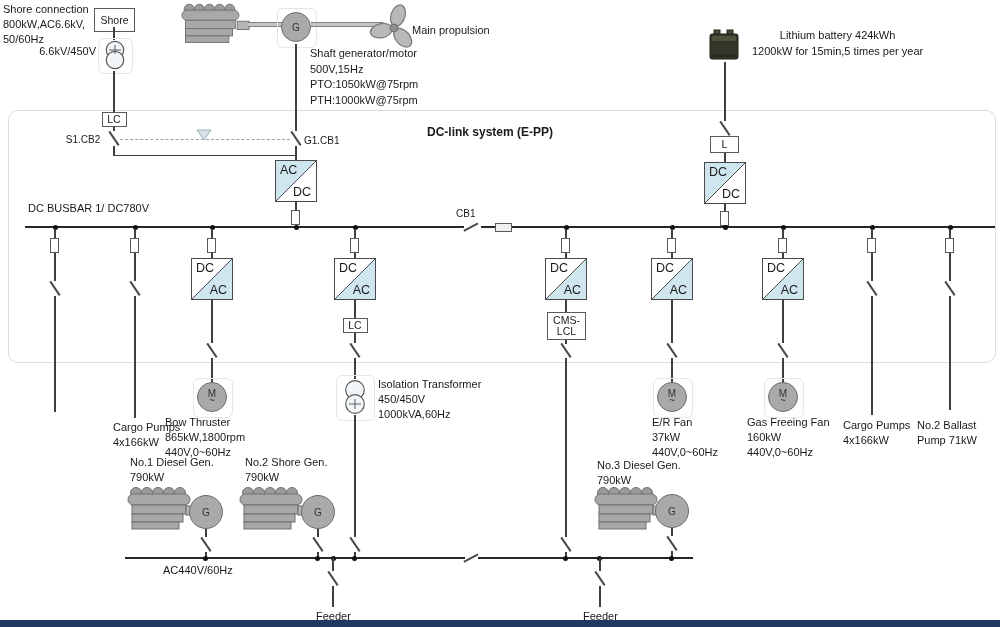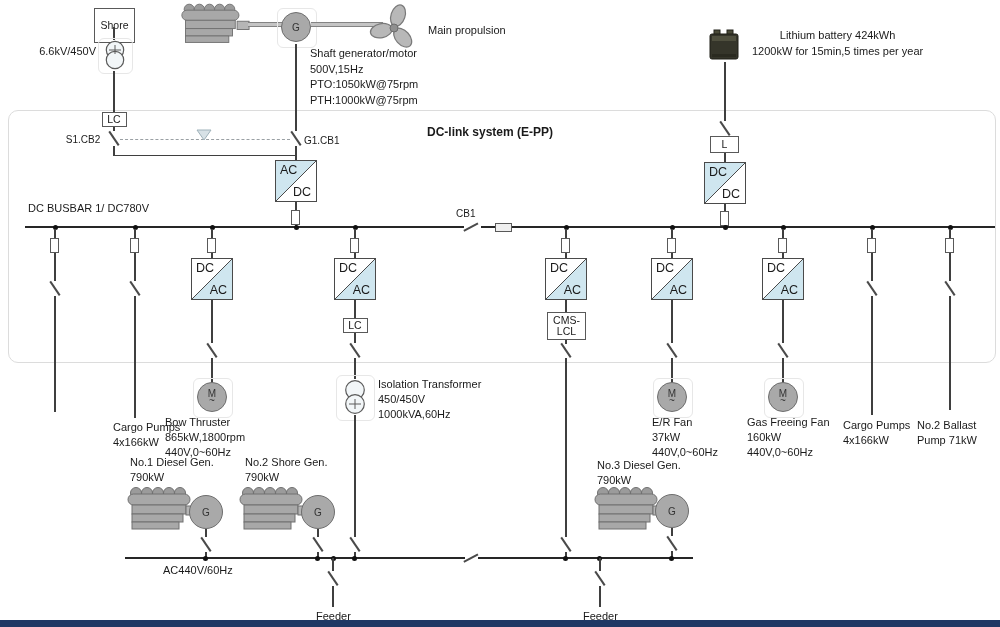--- a/index.html
+++ b/index.html
@@ -39,21 +39,26 @@
   svg{position:absolute;overflow:visible;}
 </style>
 </head>
 <body>
 
 <div id="stage">
 
   <div class="panel"></div>
   <div class="t bold" style="left:427px;top:125px;">DC-link system (E-PP)</div>
 
-  <div class="box" style="left:94px;top:8px;width:41px;height:35px;">
+  <div class="t" style="left:3px;top:2px;">
+    <div>Shore connection</div>
+    <div>800kW,AC6.6kV,</div>
+    <div>50/60Hz</div>
+  </div>
+  <div class="box" style="left:94px;top:8px;width:41px;height:24px;">
       <span>Shore</span>
     </div>
   <div class="vline" style="left:113.4px;top:27px;height:13px;"></div>
   <div class="iconbg" style="left:98px;top:38px;width:33px;height:34px;"></div>
   <svg style="left:100px;top:40px;" width="30" height="31" viewBox="0 0 30 31">
     <circle cx="15" cy="10" r="8.7" fill="#f2f6f8" stroke="#5a5a5a" stroke-width="1.2"></circle>
     <circle cx="15" cy="20" r="8.7" fill="#f2f6f8" stroke="#5a5a5a" stroke-width="1.2"></circle>
     <line x1="9" y1="10" x2="21" y2="10" stroke="#5a5a5a" stroke-width="1"></line>
     <line x1="15" y1="5" x2="15" y2="14" stroke="#5a5a5a" stroke-width="1"></line>
   </svg>
@@ -91,21 +96,21 @@
     </div>
   <div class="shaft" style="left:311px;top:22px;width:72px;"></div>
   <svg style="left:374px;top:3px;" width="44" height="52" viewBox="0 0 44 52">
     <g stroke="#7a7a7a" stroke-width="1.2" fill="#b8b8b8">
       <ellipse cx="20" cy="12" rx="7" ry="11" transform="rotate(18 20 25)"></ellipse>
       <ellipse cx="20" cy="12" rx="7" ry="11" transform="rotate(138 20 25)"></ellipse>
       <ellipse cx="20" cy="12" rx="7" ry="11" transform="rotate(258 20 25)"></ellipse>
     </g>
     <circle cx="20" cy="25" r="4" fill="#8f8f8f" stroke="#6d6d6d"></circle>
   </svg>
-  <div class="t" style="left:412px;top:23px;margin-left:16px;">Main propulsion</div>
+  <div class="t" style="left:412px;top:23px;">Main propulsion</div>
   <div class="t" style="left:310px;top:46px;line-height:15.5px;">
     <div>Shaft generator/motor</div>
     <div>500V,15Hz</div>
     <div>PTO:1050kW@75rpm</div>
     <div>PTH:1000kW@75rpm</div>
   </div>
   <div class="vline" style="left:295.4px;top:44px;height:87px;"></div>
   <div class="brk" style="left:295px;top:130px;"></div>
   <div class="t small" style="left:304px;top:133px;">G1.CB1</div>
   <div class="vline" style="left:295.4px;top:146px;height:14px;"></div>

